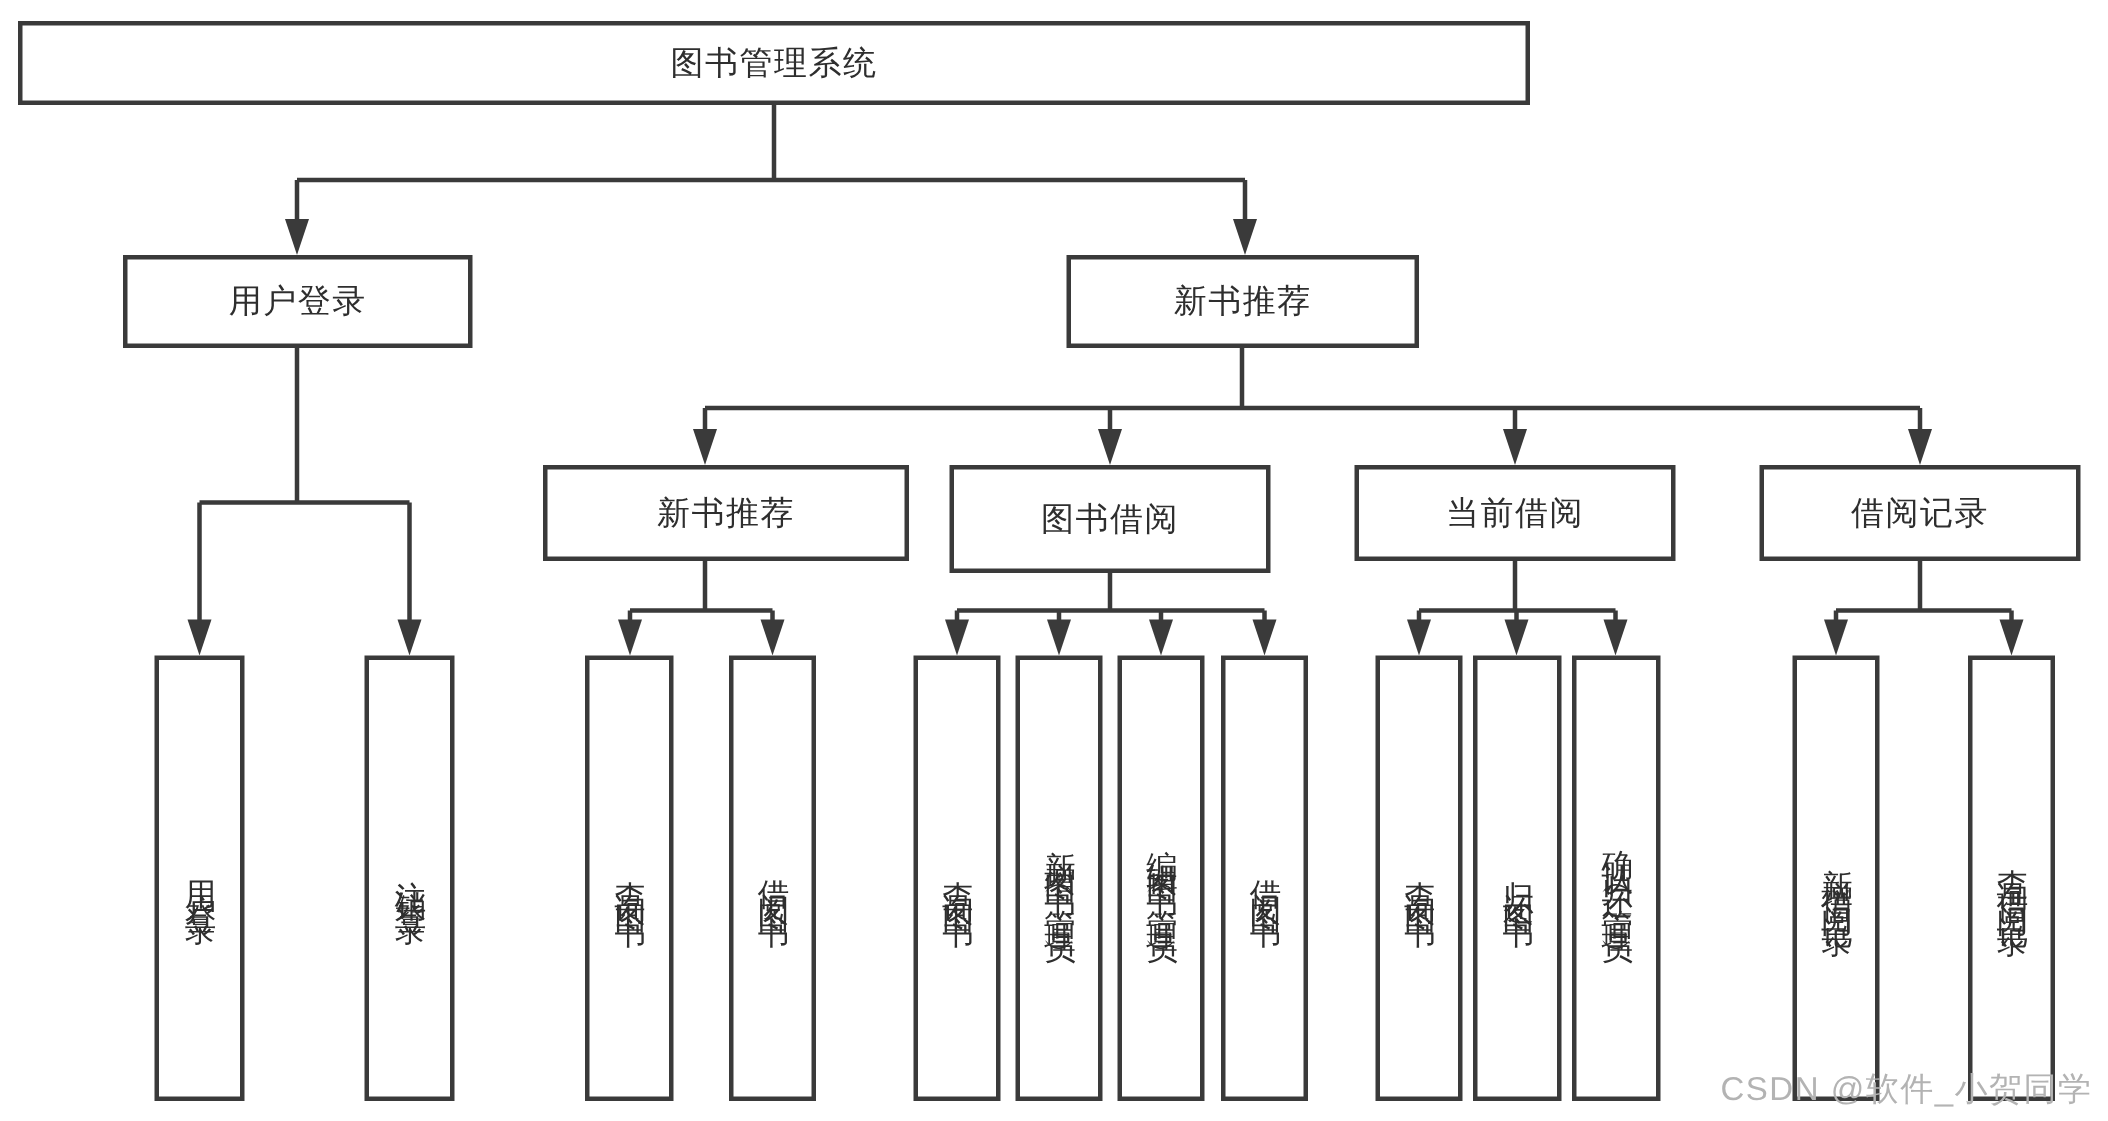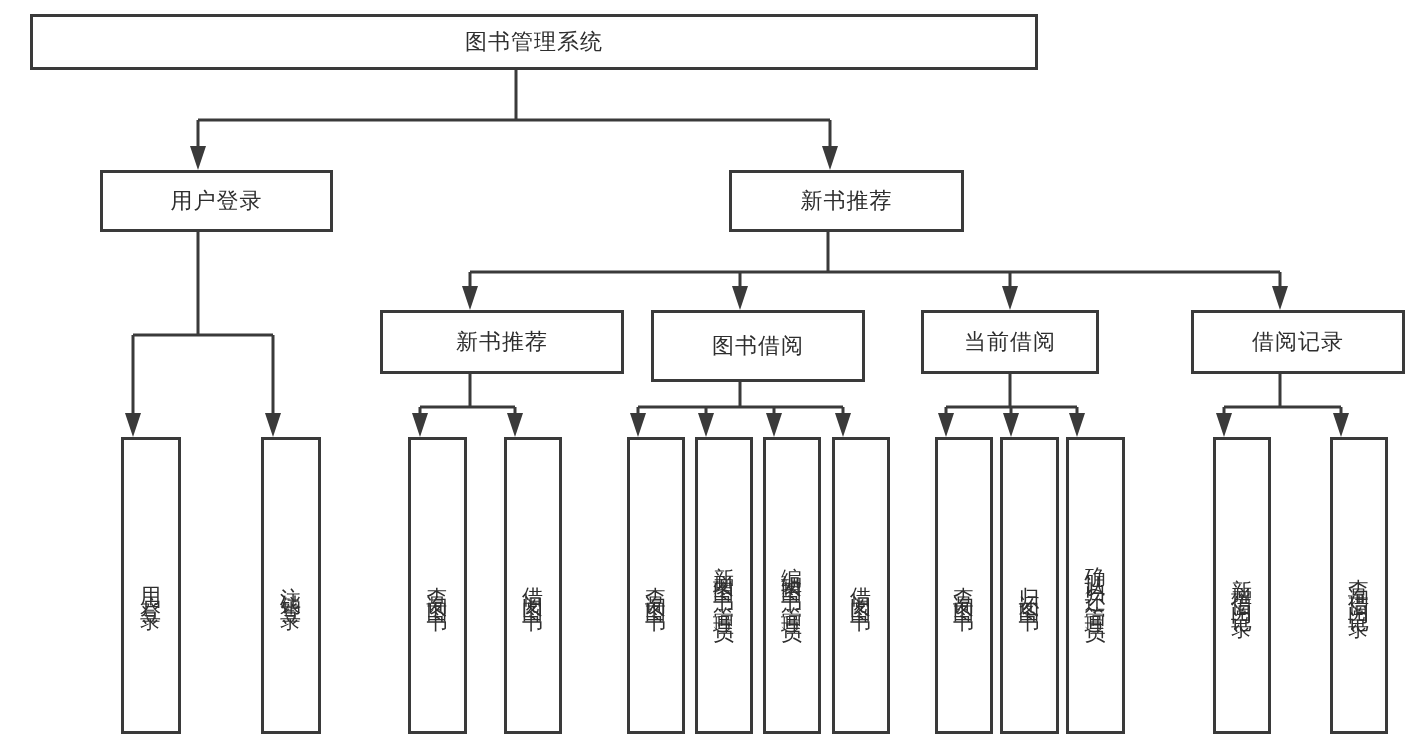--- a/index.html
+++ b/index.html
@@ -28,38 +28,37 @@
     background: #ffffff;
     border: 3px solid #3a3a3a;
     display: flex;
     align-items: center;
     justify-content: center;
     color: #2e2e2e;
     font-size: 22px;
     letter-spacing: 1px;
     text-align: center;
     line-height: 1.2;
-    margin-left: 18px;
   }
   .node.vertical {
     writing-mode: vertical-rl;
     text-orientation: mixed;
     font-size: 21px;
     letter-spacing: 8px;
     padding: 8px 0;
   }
   
   #n-root  { left: 12px;   top: 14px;  width: 1008px; height: 56px; }
   
   #n-l2a   { left: 82px;   top: 170px; width: 233px;  height: 62px; }
   #n-l2b   { left: 711px;  top: 170px; width: 235px;  height: 62px; }
   
   #n-l3a   { left: 362px;  top: 310px; width: 244px;  height: 64px; }
   #n-l3b   { left: 633px;  top: 310px; width: 214px;  height: 72px; }
-  #n-l3c   { left: 903px;  top: 310px; width: 178px;  height: 64px; }
+  #n-l3c   { left: 903px;  top: 310px; width: 214px;  height: 64px; }
   #n-l3d   { left: 1173px; top: 310px; width: 214px;  height: 64px; }
   
   #n-lf1   { left: 103px;  top: 437px; width: 60px; height: 297px; }
   #n-lf2   { left: 243px;  top: 437px; width: 60px; height: 297px; }
   #n-lf3   { left: 390px;  top: 437px; width: 59px; height: 297px; }
   #n-lf4   { left: 486px;  top: 437px; width: 58px; height: 297px; }
   #n-lf5   { left: 609px;  top: 437px; width: 58px; height: 297px; }
   #n-lf6   { left: 677px;  top: 437px; width: 58px; height: 297px; }
   #n-lf7   { left: 745px;  top: 437px; width: 58px; height: 297px; }
   #n-lf8   { left: 814px;  top: 437px; width: 58px; height: 297px; }
@@ -137,14 +136,15 @@
   <div class="node vertical" id="n-lf7">编辑图书（管理员）</div>
   <div class="node vertical" id="n-lf8">借阅图书</div>
 
   <div class="node vertical" id="n-lf9">查询图书</div>
   <div class="node vertical" id="n-lf10">归还图书</div>
   <div class="node vertical" id="n-lf11">确认归还（管理员）</div>
 
   <div class="node vertical" id="n-lf12">新增借阅记录</div>
   <div class="node vertical" id="n-lf13">查询借阅记录</div>
 
+  <div id="watermark">CSDN @软件_小贺同学</div>
 
 </div>
 
 </body></html>

